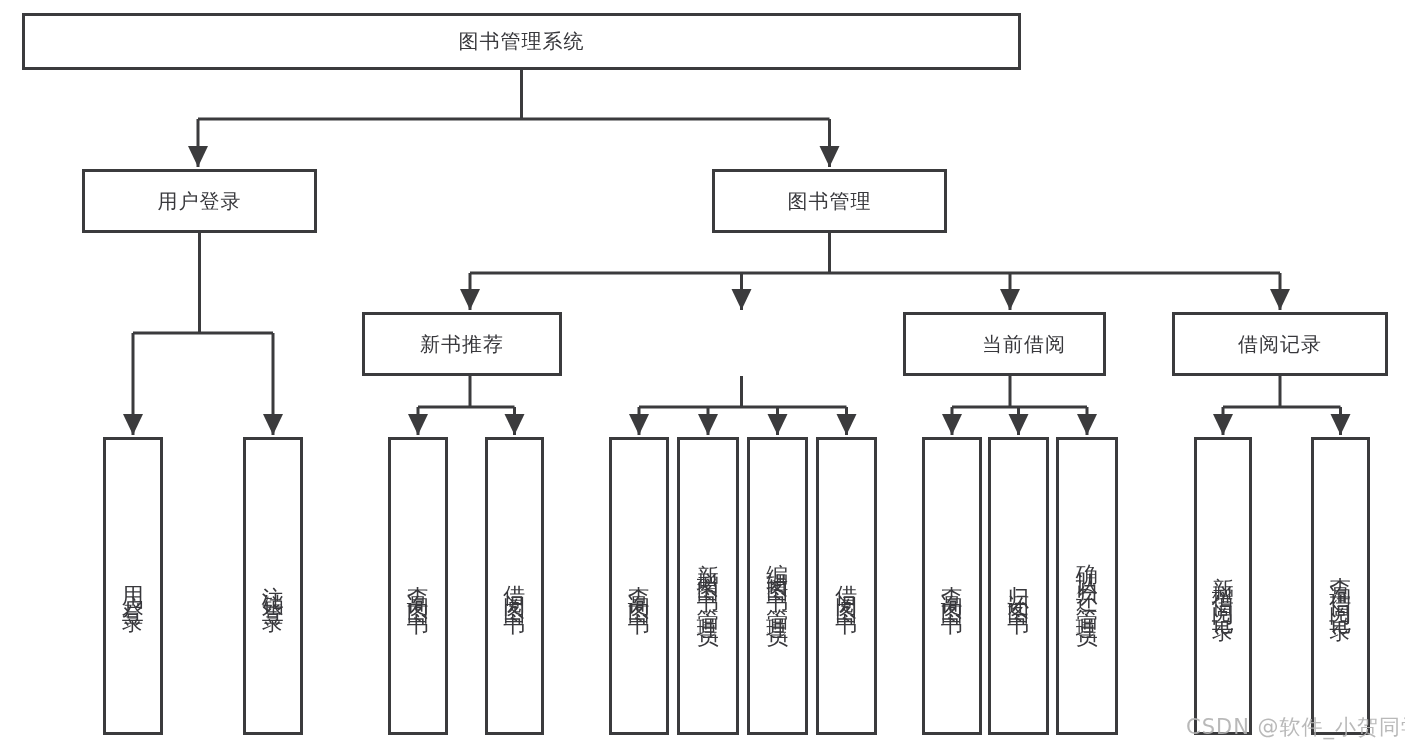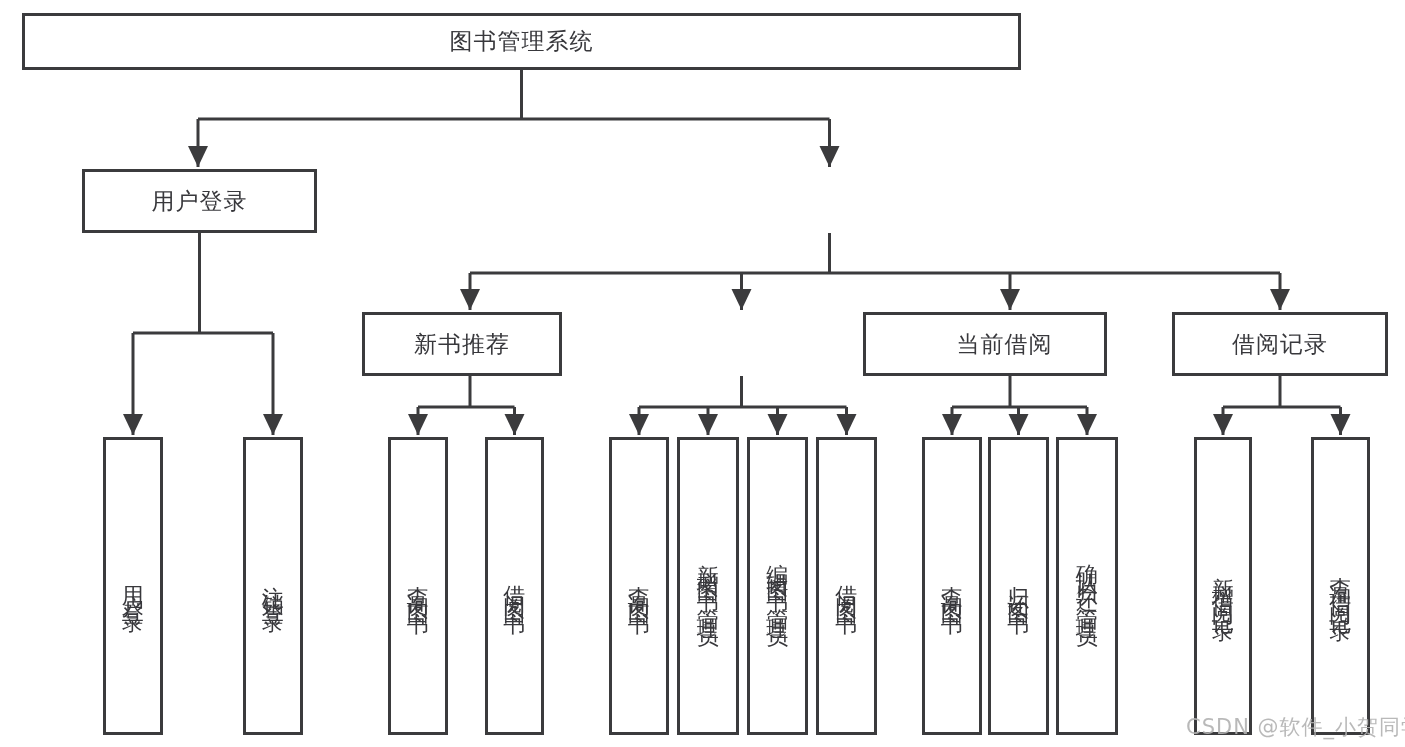--- a/index.html
+++ b/index.html
@@ -18,28 +18,28 @@
   .wires{position:absolute;left:0;top:0;z-index:1;}
   .box{
     position:absolute;
     box-sizing:border-box;
     border:3px solid var(--line);
     background:#ffffff;
     display:flex;align-items:center;justify-content:center;
     color:var(--text);
     z-index:2;
   }
-  .hbox{font-size:23px;letter-spacing:1px;white-space:nowrap;}
+  .hbox{font-size:20px;letter-spacing:1px;white-space:nowrap;}
   .root{left:22px;top:13px;width:999px;height:57px;}
   .lv2-a{left:82px;top:169px;width:235px;height:64px;}
   .lv2-b{left:712px;top:169px;width:235px;height:64px;}
   .lv3{top:312px;height:64px;}
   .lv3-a{left:362px;width:200px;}
   .lv3-b{left:633px;width:217px;}
-  .lv3-c{left:863px;width:244px;padding-left:39px;}
+  .lv3-c{left:903px;width:203px;padding-left:39px;}
   .lv3-d{left:1172px;width:216px;}
   .vbox{top:437px;height:298px;}
   .vbox span{
     writing-mode:vertical-rl;
     text-orientation:mixed;
     font-size:22px;
     letter-spacing:9px;
     line-height:1.25;
     white-space:nowrap;
   }
@@ -109,20 +109,23 @@
     </g>
   </svg>
 
   <div class="box hbox root">
     <span>图书管理系统</span>
   </div>
 
   <div class="box hbox lv2-a">
     <span>用户登录</span>
   </div>
+  <div class="box hbox lv2-b">
+    <span>图书管理</span>
+  </div>
 
   <div class="box hbox lv3 lv3-a">
     <span>新书推荐</span>
   </div>
   <div class="box hbox lv3 lv3-c">
     <span>当前借阅</span>
   </div>
   <div class="box hbox lv3 lv3-d">
     <span>借阅记录</span>
   </div>

